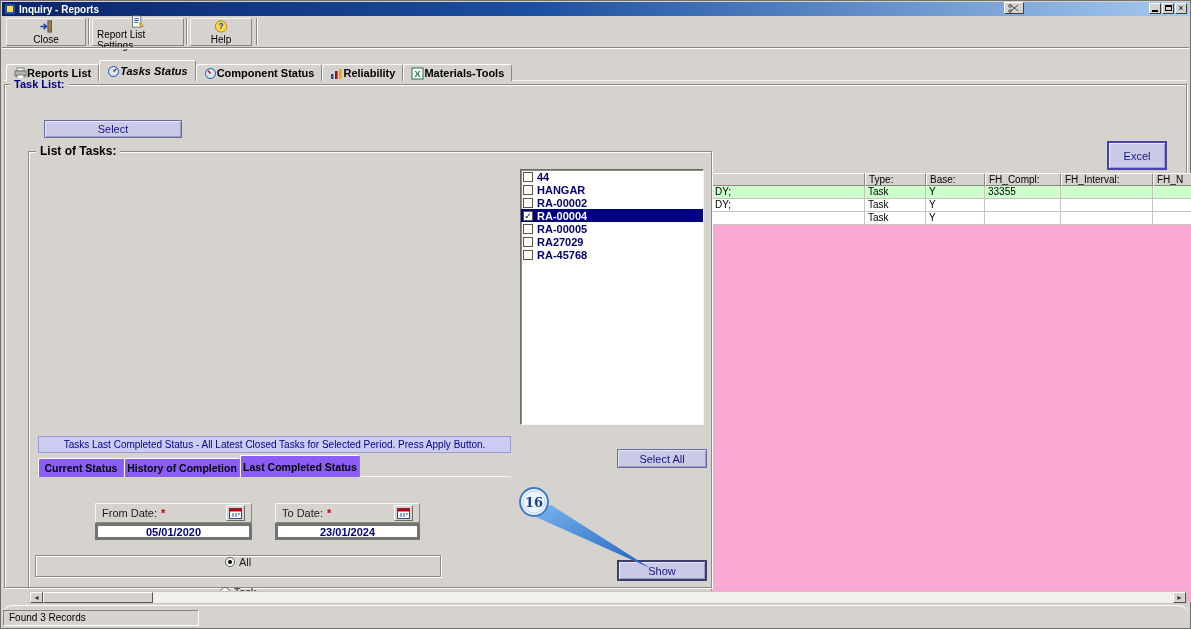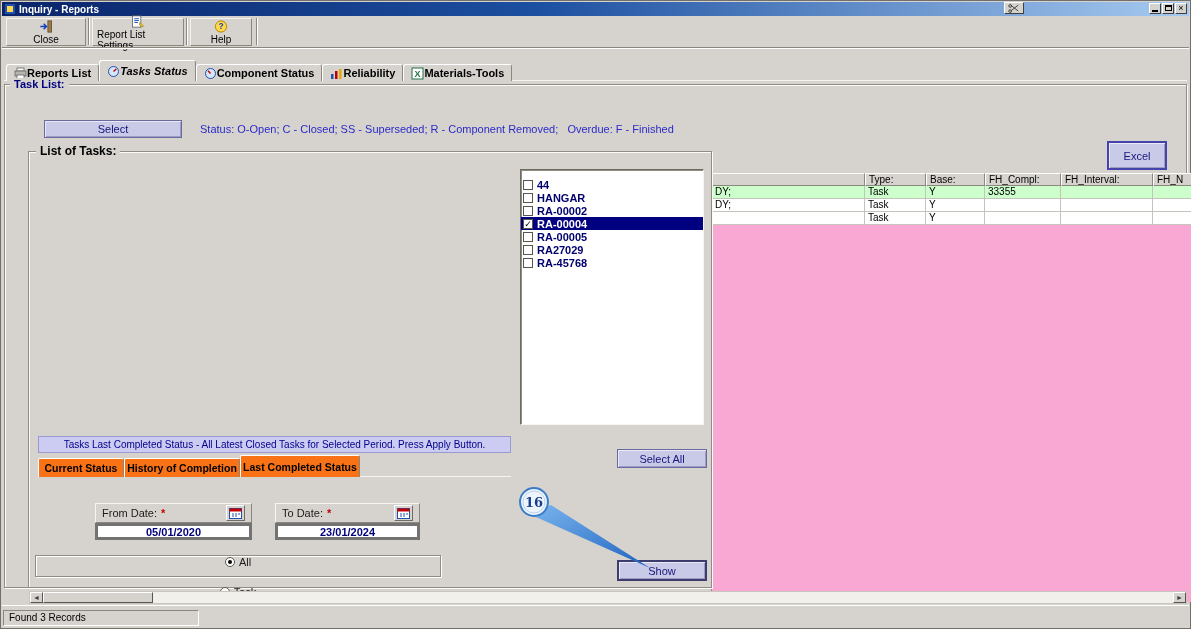--- a/index.html
+++ b/index.html
@@ -61,34 +61,34 @@
   .grow { display:flex; height:13px; }
   .gcell { padding:0 3px; overflow:hidden; white-space:nowrap; background:#fff;
            border-right:1px solid #c6c3bd; border-bottom:1px solid #c6c3bd; line-height:12px; }
   .ghead .gcell { background:#d6d3ce; border:1px solid; border-color:#ffffff #8a877f #8a877f #ffffff; }
   .grow.hl .gcell { background:#ccffcc; }
   .c0{width:153px;} .c1{width:61px;} .c2{width:59px;} .c3{width:76px;} .c4{width:92px;} .c5{flex:1;}
 
   
   .listbox { position:absolute; left:520px; top:169px; width:184px; height:256px; background:#fff;
              border:1px solid; border-color:#6e6b64 #f6f5f1 #f6f5f1 #6e6b64;
-             box-shadow: inset 1px 1px 0 #8f8c84; padding-top:8px; }
+             box-shadow: inset 1px 1px 0 #8f8c84; padding-top:0; }
   .li { display:flex; align-items:center; gap:4px; height:13px; padding:0 2px;
         font-size:11px; font-weight:bold; color:#00006e; }
   .li.sel { background:#000080; color:#fff; }
   .cb { width:10px; height:10px; background:#fff; border:1px solid #58564f; flex:none;
         font-size:9px; line-height:8px; text-align:center; color:#000; font-weight:bold; }
 
   
   .notebox { position:absolute; left:38px; top:436px; width:473px; height:17px;
              background:#ccccf2; border:1px solid #9a9ad0; color:#00008b; font-size:10px;
              display:flex; align-items:center; justify-content:center; white-space:nowrap; }
   .stabstrip { position:absolute; left:38px; top:455px; height:22px; display:flex; align-items:flex-end; z-index:3; }
   .stab { display:flex; align-items:center; justify-content:center; padding:0 14px; height:19px;
-          font-size:10.5px; font-weight:bold; color:#000; background:#f97316;
+          font-size:10.5px; font-weight:bold; color:#000; background:#8b5cf6;
           border:1px solid #8a877f; border-bottom:none; border-top-color:#fff; border-left-color:#fff;
           border-radius:2px 2px 0 0; white-space:nowrap; }
   .stab.active { height:22px; z-index:4; position:relative; }
   .stab-line { position:absolute; left:38px; top:476px; width:473px; height:1px; background:#f5f4f0; z-index:2; }
 
   
   .dpanel { position:absolute; top:503px; height:20px; background:#d6d3ce;
             border:1px solid; border-color:#f6f5f1 #8a877f #8a877f #f6f5f1;
             display:flex; align-items:center; padding:0 6px; gap:4px; font-size:11px; color:#1c1c1c; }
   .req { color:#c00000; font-weight:bold; }
@@ -111,21 +111,21 @@
 
   
   .hscroll { position:absolute; left:29px; top:591px; width:1158px; height:13px; background:#f2f0ea;
              border:1px solid #c9c6c0; }
   .sbtn { position:absolute; top:0; width:13px; height:11px; background:#d6d3ce;
           border:1px solid; border-color:#ffffff #58564f #58564f #ffffff;
           font-size:7px; line-height:10px; text-align:center; color:#3a3a3a; }
   .sthumb { position:absolute; left:13px; top:0; width:110px; height:11px; background:#d6d3ce;
             border:1px solid; border-color:#ffffff #58564f #58564f #ffffff; }
   .statusbar { position:absolute; left:2px; right:2px; bottom:2px; height:22px; background:#d6d3ce;
-               border-top:1px solid #ffffff; }
+               border-top:1px solid #ffffff;border-radius:11px; }
   .statuspanel { position:absolute; left:1px; top:4px; width:196px; height:16px;
                  border:1px solid; border-color:#8a877f #ffffff #ffffff #8a877f;
                  font-size:10px; color:#000; padding:1px 5px; }
 
   .callout-svg { position:absolute; left:505px; top:480px; z-index:10; pointer-events:none; }
   .icon13 { width:13px; height:13px; flex:none; }
   .icon16 { width:16px; height:15px; flex:none; }
 </style>
 </head>
 <body>
@@ -217,21 +217,20 @@
       <span>Materials-Tools</span>
     </div>
   </div>
 
   <div class="groupbox" style="left:4px; top:84px; width:1183px; height:504px;"></div>
   <span class="group-label" style="left:10px; top:78px; color:#000080; font-size:11px;">Task List:</span>
 
   <div class="lavbtn" style="left:44px; top:120px; width:138px; height:18px;">
     <span>Select</span>
   </div>
-  <div class="legend" style="left:200px; top:123px;">Status: O-Open; C - Closed; SS - Superseded; R - Component Removed;   Overdue: F - Finished</div>
   <div class="lavbtn blueborder" style="left:1107px; top:113px; width:60px; height:29px;margin-top:28px;">
     <span>Excel</span>
   </div>
 
   <div class="grid">
     <div class="grow ghead">
       <div class="gcell c0"></div>
       <div class="gcell c1">Type:</div>
       <div class="gcell c2">Base:</div>
       <div class="gcell c3">FH_Compl:</div>

